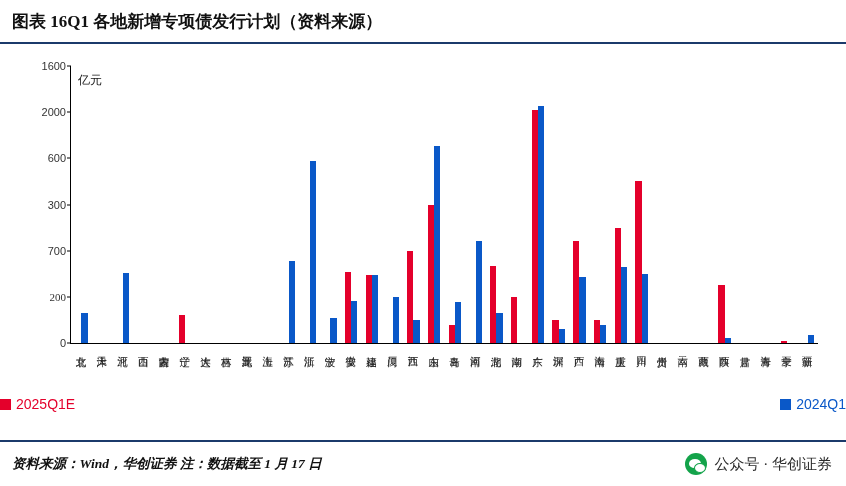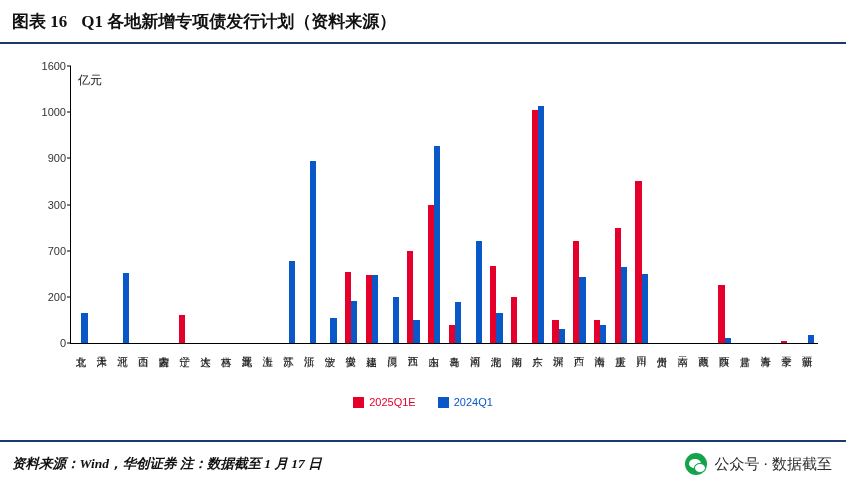--- a/index.html
+++ b/index.html
@@ -14,21 +14,21 @@
   .title-bar{
     position:absolute;left:0;top:0;width:846px;height:42px;
     border-bottom:2px solid #1b3a6b;
     display:flex;align-items:center;
   }
   .title-text{
     font-family:"Liberation Serif", serif;
     font-weight:bold;font-size:17px;color:#111;
     padding-left:12px;letter-spacing:0px;white-space:nowrap;
   }
-  .title-text .num{margin-right:14px;}
+  .title-text .num{}
   
   .chart{
     position:absolute;left:0;top:44px;width:846px;height:390px;
   }
   .plot{
     position:absolute;left:70px;top:22px;width:748px;height:278px;
     border-left:1px solid #000;border-bottom:1px solid #000;
     box-sizing:border-box;
   }
   .yunit{
@@ -57,22 +57,22 @@
     font-size:10.5px;color:#222;
     writing-mode:vertical-rl;
     transform:translateX(-50%);
     letter-spacing:0px;
     white-space:nowrap;
     font-family:"Liberation Sans", sans-serif;
   }
   
   .legend{
     position:absolute;left:0;top:352px;width:846px;
-    display:flex;justify-content:center;align-items:center;gap:22px;
-    font-size:11px;
+    display:flex;justify-content:space-between;align-items:center;gap:22px;
+    font-size:14px;
   }
   .lg{display:flex;align-items:center;gap:5px;}
   .swatch{width:11px;height:11px;display:inline-block;}
   .lg-label{font-family:"Liberation Sans", sans-serif;}
   .lg1 .lg-label{color:#e4002b;}
   .lg2 .lg-label{color:#0a58c8;}
   
   .footer{
     position:absolute;left:0;bottom:0;width:846px;height:44px;
     border-top:2px solid #1b3a6b;
@@ -110,29 +110,29 @@
   <div class="title-text">
     <span class="num">图表 16</span><span>Q1 各地新增专项债发行计划（资料来源）</span>
   </div>
 </div>
 
 <div class="chart">
   <div class="yunit">亿元</div>
   <div class="plot" id="plot">
       <div class="ytick" style="top: 277px;">0</div>
       <div class="tickmark" style="top: 277px;"></div>
-      <div class="ytick" style="top: 230.833px;">200</div>
+      <div class="ytick" style="top: 230.833px; font-family: Liberation Serif, serif;">200</div>
       <div class="tickmark" style="top: 230.833px;"></div>
       <div class="ytick" style="top: 184.667px;">700</div>
       <div class="tickmark" style="top: 184.667px;"></div>
       <div class="ytick" style="top: 138.5px;">300</div>
       <div class="tickmark" style="top: 138.5px;"></div>
-      <div class="ytick" style="top: 92.3333px;">900</div>
+      <div class="ytick" style="top: 92.3333px;">600</div>
       <div class="tickmark" style="top: 92.3333px;"></div>
-      <div class="ytick" style="top: 46.1667px;">1000</div>
+      <div class="ytick" style="top: 46.1667px;">2000</div>
       <div class="tickmark" style="top: 46.1667px;"></div>
       <div class="ytick" style="top: 0px;">1600</div>
       <div class="tickmark" style="top: 0px;"></div>
       <div class="bar b" style="left: 10.375px; width: 6.225px; height: 30.0083px;"></div>
       <div class="xlab" style="left: 10.375px;">北京</div>
       <div class="xlab" style="left: 31.125px;">天津</div>
       <div class="bar b" style="left: 51.875px; width: 6.225px; height: 70.4042px;"></div>
       <div class="xlab" style="left: 51.875px;">河北</div>
       <div class="xlab" style="left: 72.625px;">山西</div>
       <div class="xlab" style="left: 93.375px;">内蒙古</div>
@@ -212,15 +212,15 @@
       <span class="swatch" style="background:#0a58c8"></span>
       <span class="lg-label">2024Q1</span>
     </div>
   </div>
 </div>
 
 <div class="footer">
   <div class="source">资料来源：Wind，华创证券   注：数据截至 1 月 17 日</div>
   <div class="wechat">
     <span class="wechat-icon"></span>
-    <span class="wechat-text">公众号 · 数据截至</span>
+    <span class="wechat-text">公众号 · 华创证券</span>
   </div>
 </div>
 
 </body></html>

